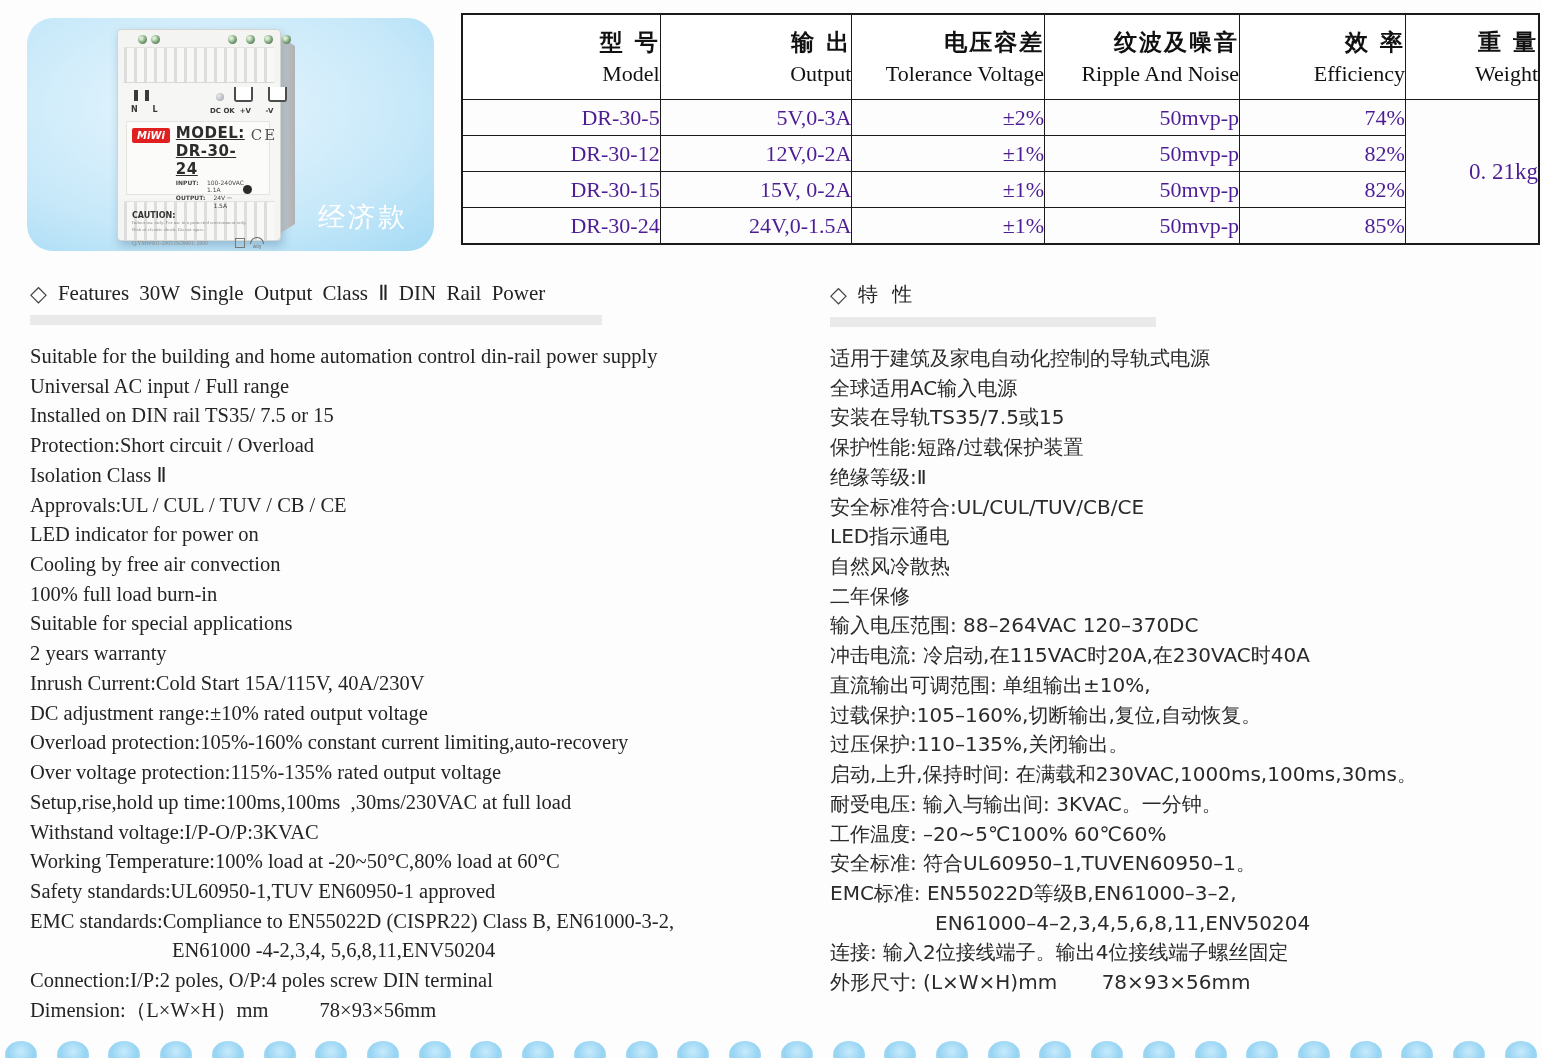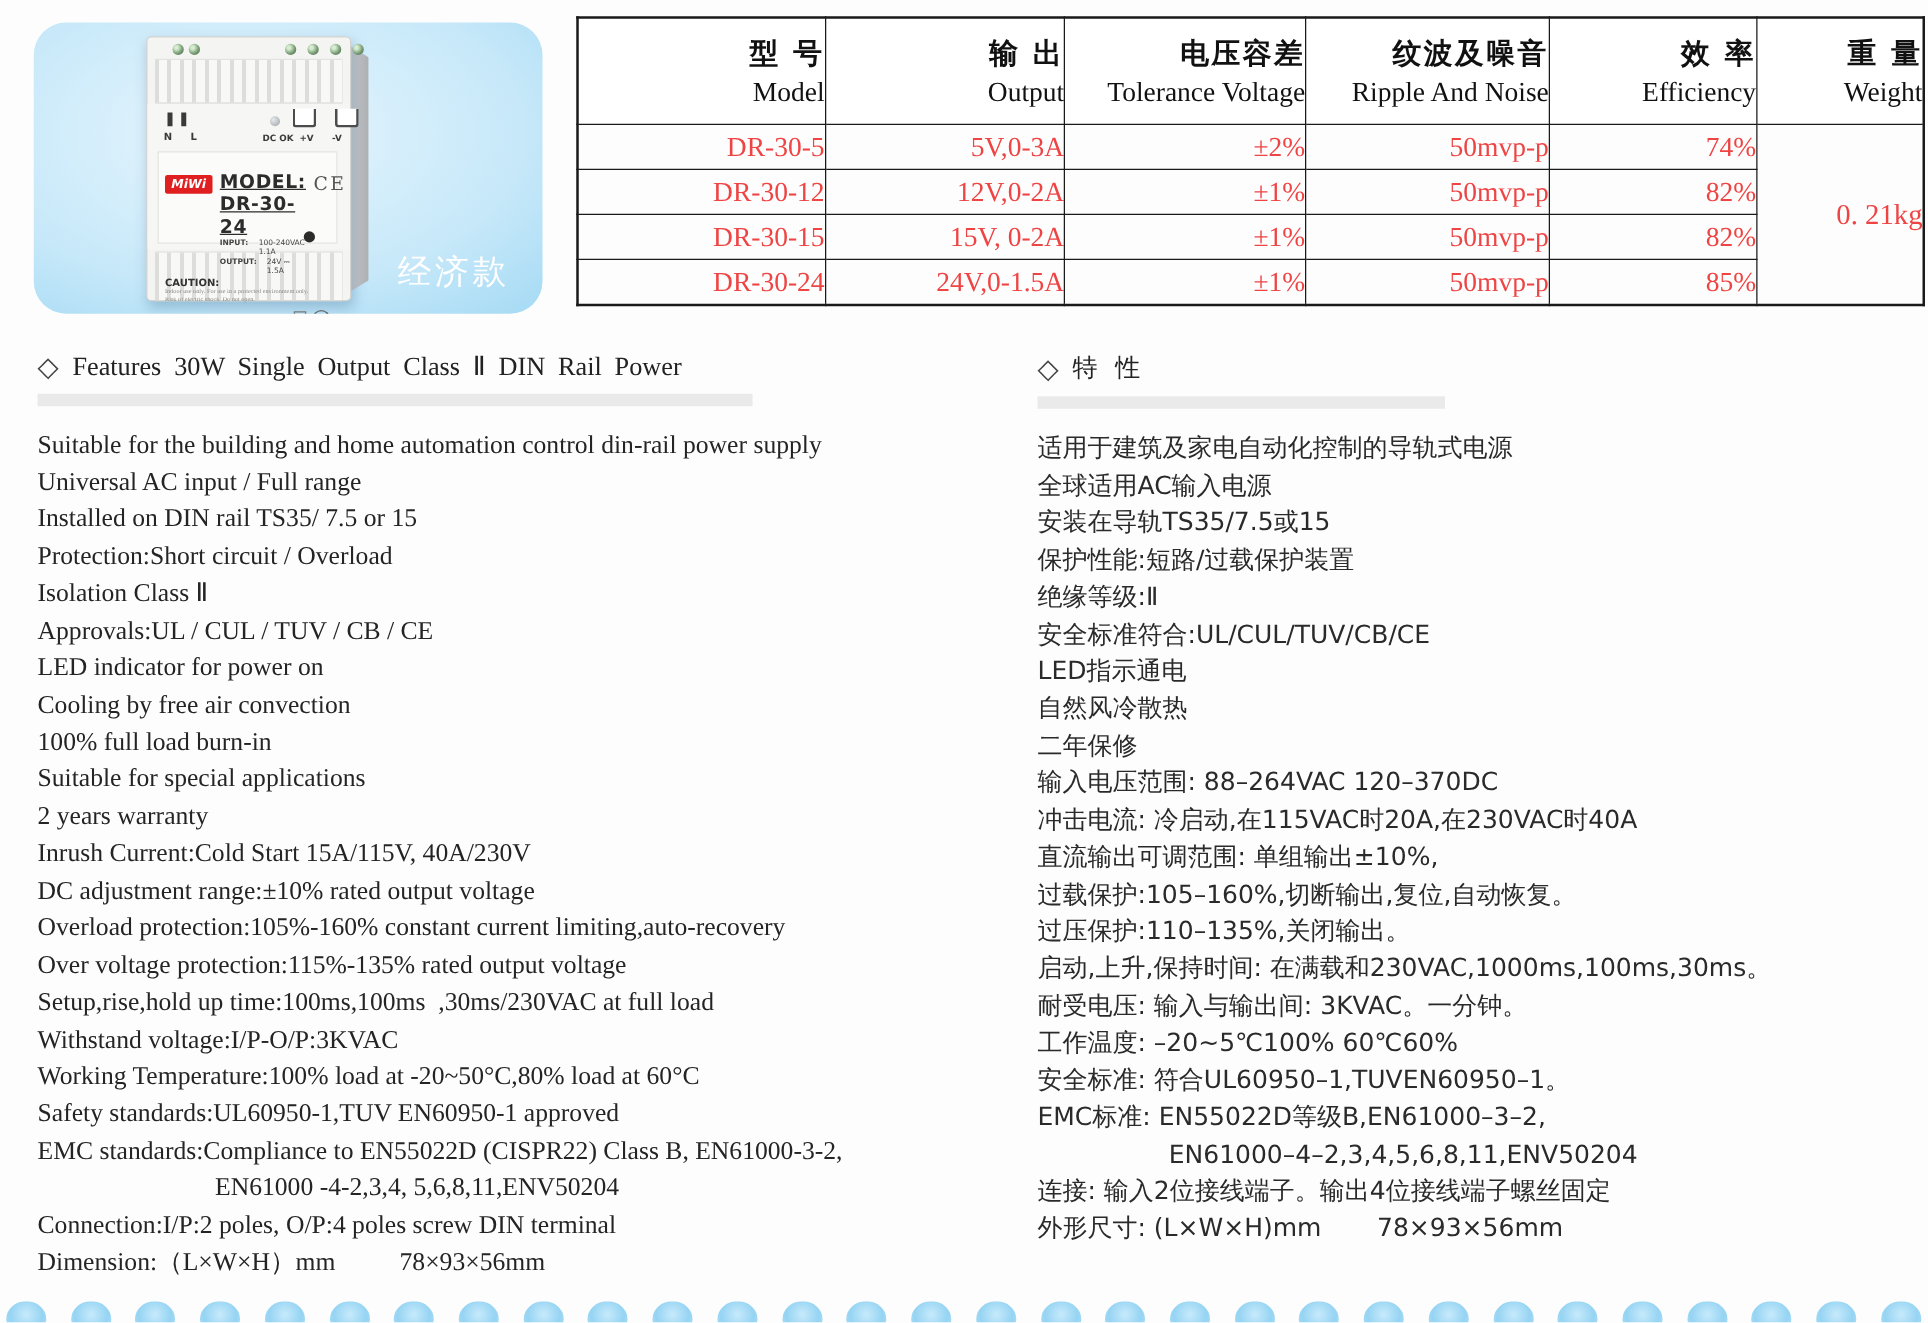--- a/index.html
+++ b/index.html
@@ -42,21 +42,21 @@
   .vents.bottom{height:38px;margin-top:2px;}
   .face{position:relative;height:116px;background:#f6f6f4;}
   .pins{position:absolute;left:16px;top:7px;display:flex;gap:7px;}
   .pin{width:4px;height:11px;background:#3a3a3a;}
   .nl{position:absolute;left:13px;top:22px;font-family:"DejaVu Sans",sans-serif;font-size:8px;font-weight:bold;color:#3a3a3a;letter-spacing:6px;}
   .led{position:absolute;left:98px;top:10px;width:8px;height:8px;border-radius:50%;
     background:radial-gradient(circle at 35% 35%, #e8eaec, #9aa0a6);}
   .uslot{position:absolute;top:4px;width:15px;height:13px;border:2.5px solid #4c4c4c;border-top:none;border-radius:0 0 3px 3px;background:#fff;}
   .uslot.u1{left:116px;} .uslot.u2{left:150px;}
   .dclabels{position:absolute;left:92px;top:24px;font-family:"DejaVu Sans",sans-serif;font-size:7px;font-weight:bold;color:#3a3a3a;white-space:pre;}
-  .label{position:absolute;left:8px;top:38px;right:10px;bottom:4px;background:#fbfbf9;border:1px solid #e4e4e0;padding:14px 5px 2px 5px;}
+  .label{position:absolute;left:8px;top:38px;right:10px;bottom:4px;background:#fbfbf9;border:1px solid #e4e4e0;padding:2px 5px 2px 5px;}
   .lrow{display:flex;align-items:flex-start;gap:6px;}
   .brand{
     background:#e02020;color:#fff;font-family:"DejaVu Sans",sans-serif;font-weight:bold;font-style:italic;
     font-size:10px;padding:2px 5px;border-radius:2px;margin-top:4px;
   }
   .modelblock{flex:1;}
   .model{font-family:"DejaVu Sans",sans-serif;font-weight:bold;font-size:15px;color:#2c2c2c;text-decoration:underline;letter-spacing:.5px;}
   .io{display:flex;gap:8px;font-family:"DejaVu Sans",sans-serif;font-size:6px;color:#444;margin-top:1px;}
   .io .k{width:32px;font-weight:bold;}
   .ce{font-size:15px;letter-spacing:2px;color:#555;font-family:"DejaVu Serif",serif;margin-top:2px;}
@@ -74,21 +74,21 @@
   table.spec{
     position:absolute;left:461px;top:13px;width:1079px;
     border-collapse:collapse;table-layout:fixed;
     font-family:"Liberation Serif",serif;
   }
   table.spec th,table.spec td{border:1.6px solid #1a1a1a;text-align:right;padding:0;}
   table.spec{border:2.5px solid #1a1a1a;}
   table.spec thead th{height:84px;vertical-align:middle;background:#fff;}
   .hcn{font-family:"DejaVu Sans",sans-serif;font-size:23px;font-weight:bold;color:#111;letter-spacing:2px;}
   .hen{font-size:22px;font-weight:normal;color:#111;margin-top:3px;}
-  table.spec tbody td{height:35px;font-size:22px;color:#ef4444;}
+  table.spec tbody td{height:35px;font-size:22px;color:#4c1d95;}
   table.spec td.wcell{font-size:23px;}
 
   
   .sec{position:absolute;top:281px;}
   .sec-en{left:30px;width:700px;}
   .sec-cn{left:830px;width:710px;}
   .sec-head{display:flex;align-items:center;gap:11px;font-size:21px;color:#222;}
   .diamond{font-size:22px;color:#444;line-height:1;}
   .sec-en .sec-title{font-family:"Liberation Serif",serif;word-spacing:5px;}
   .sec-cn .sec-title{font-family:"DejaVu Sans",sans-serif;font-size:20px;letter-spacing:4px;}

